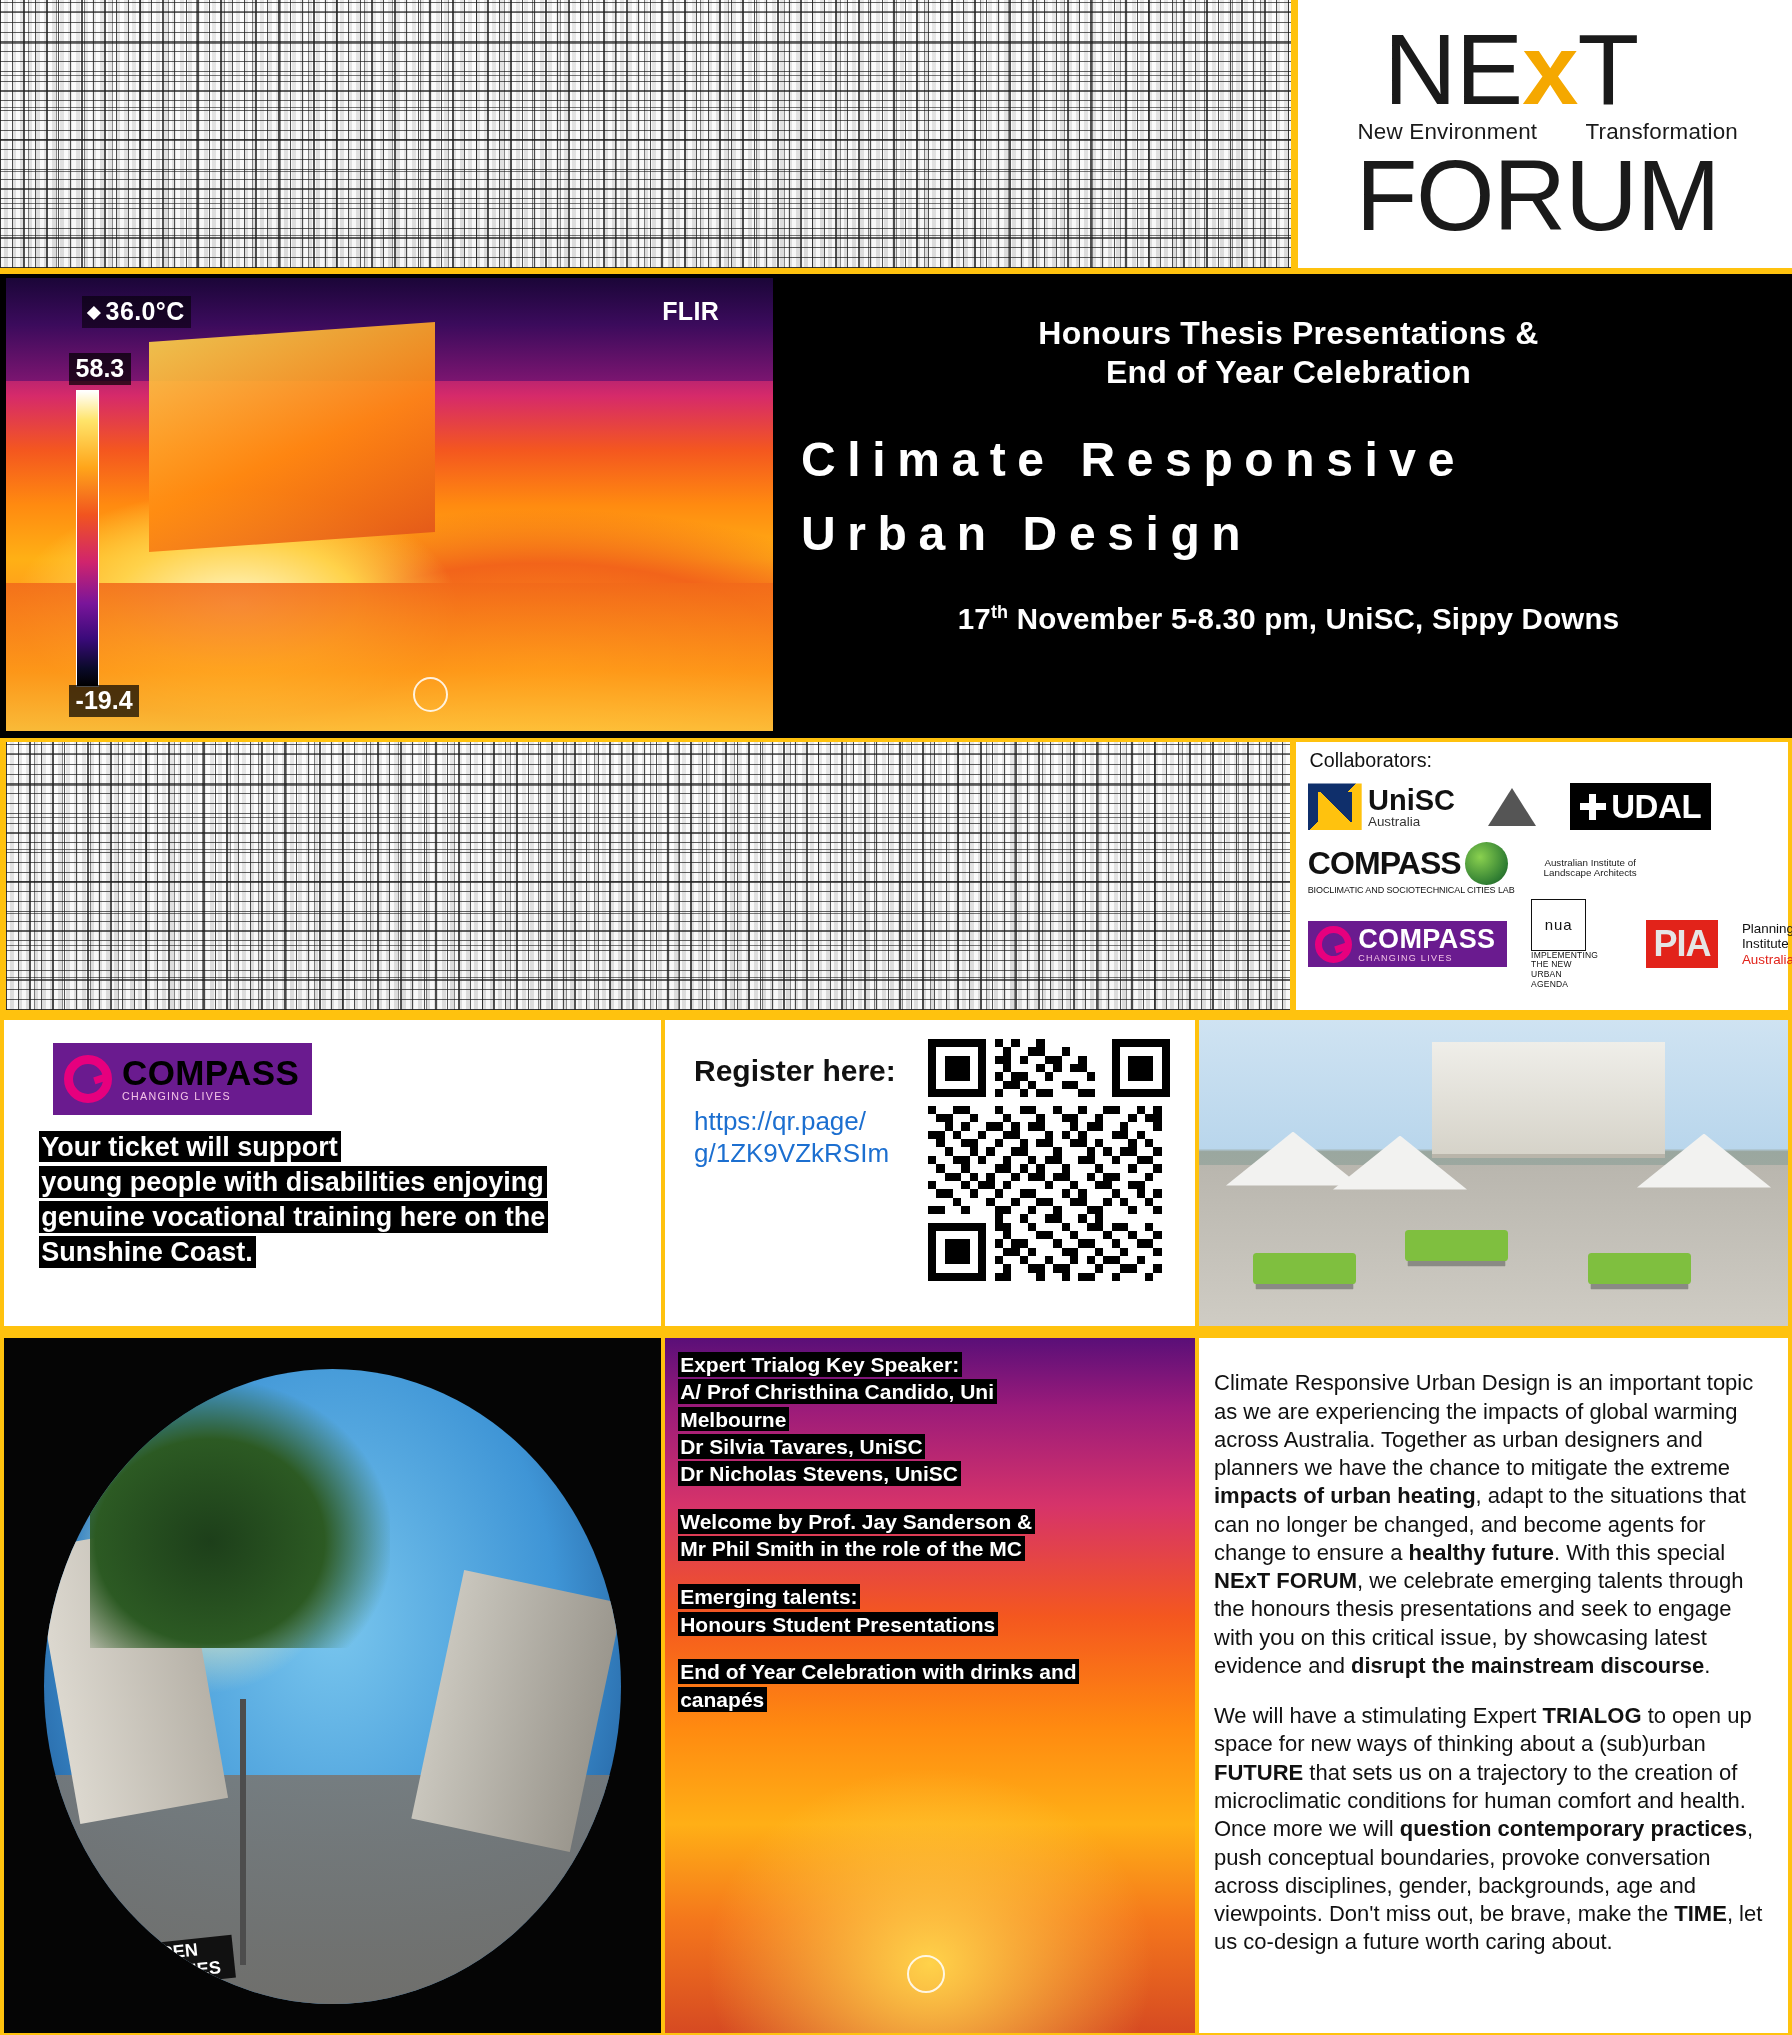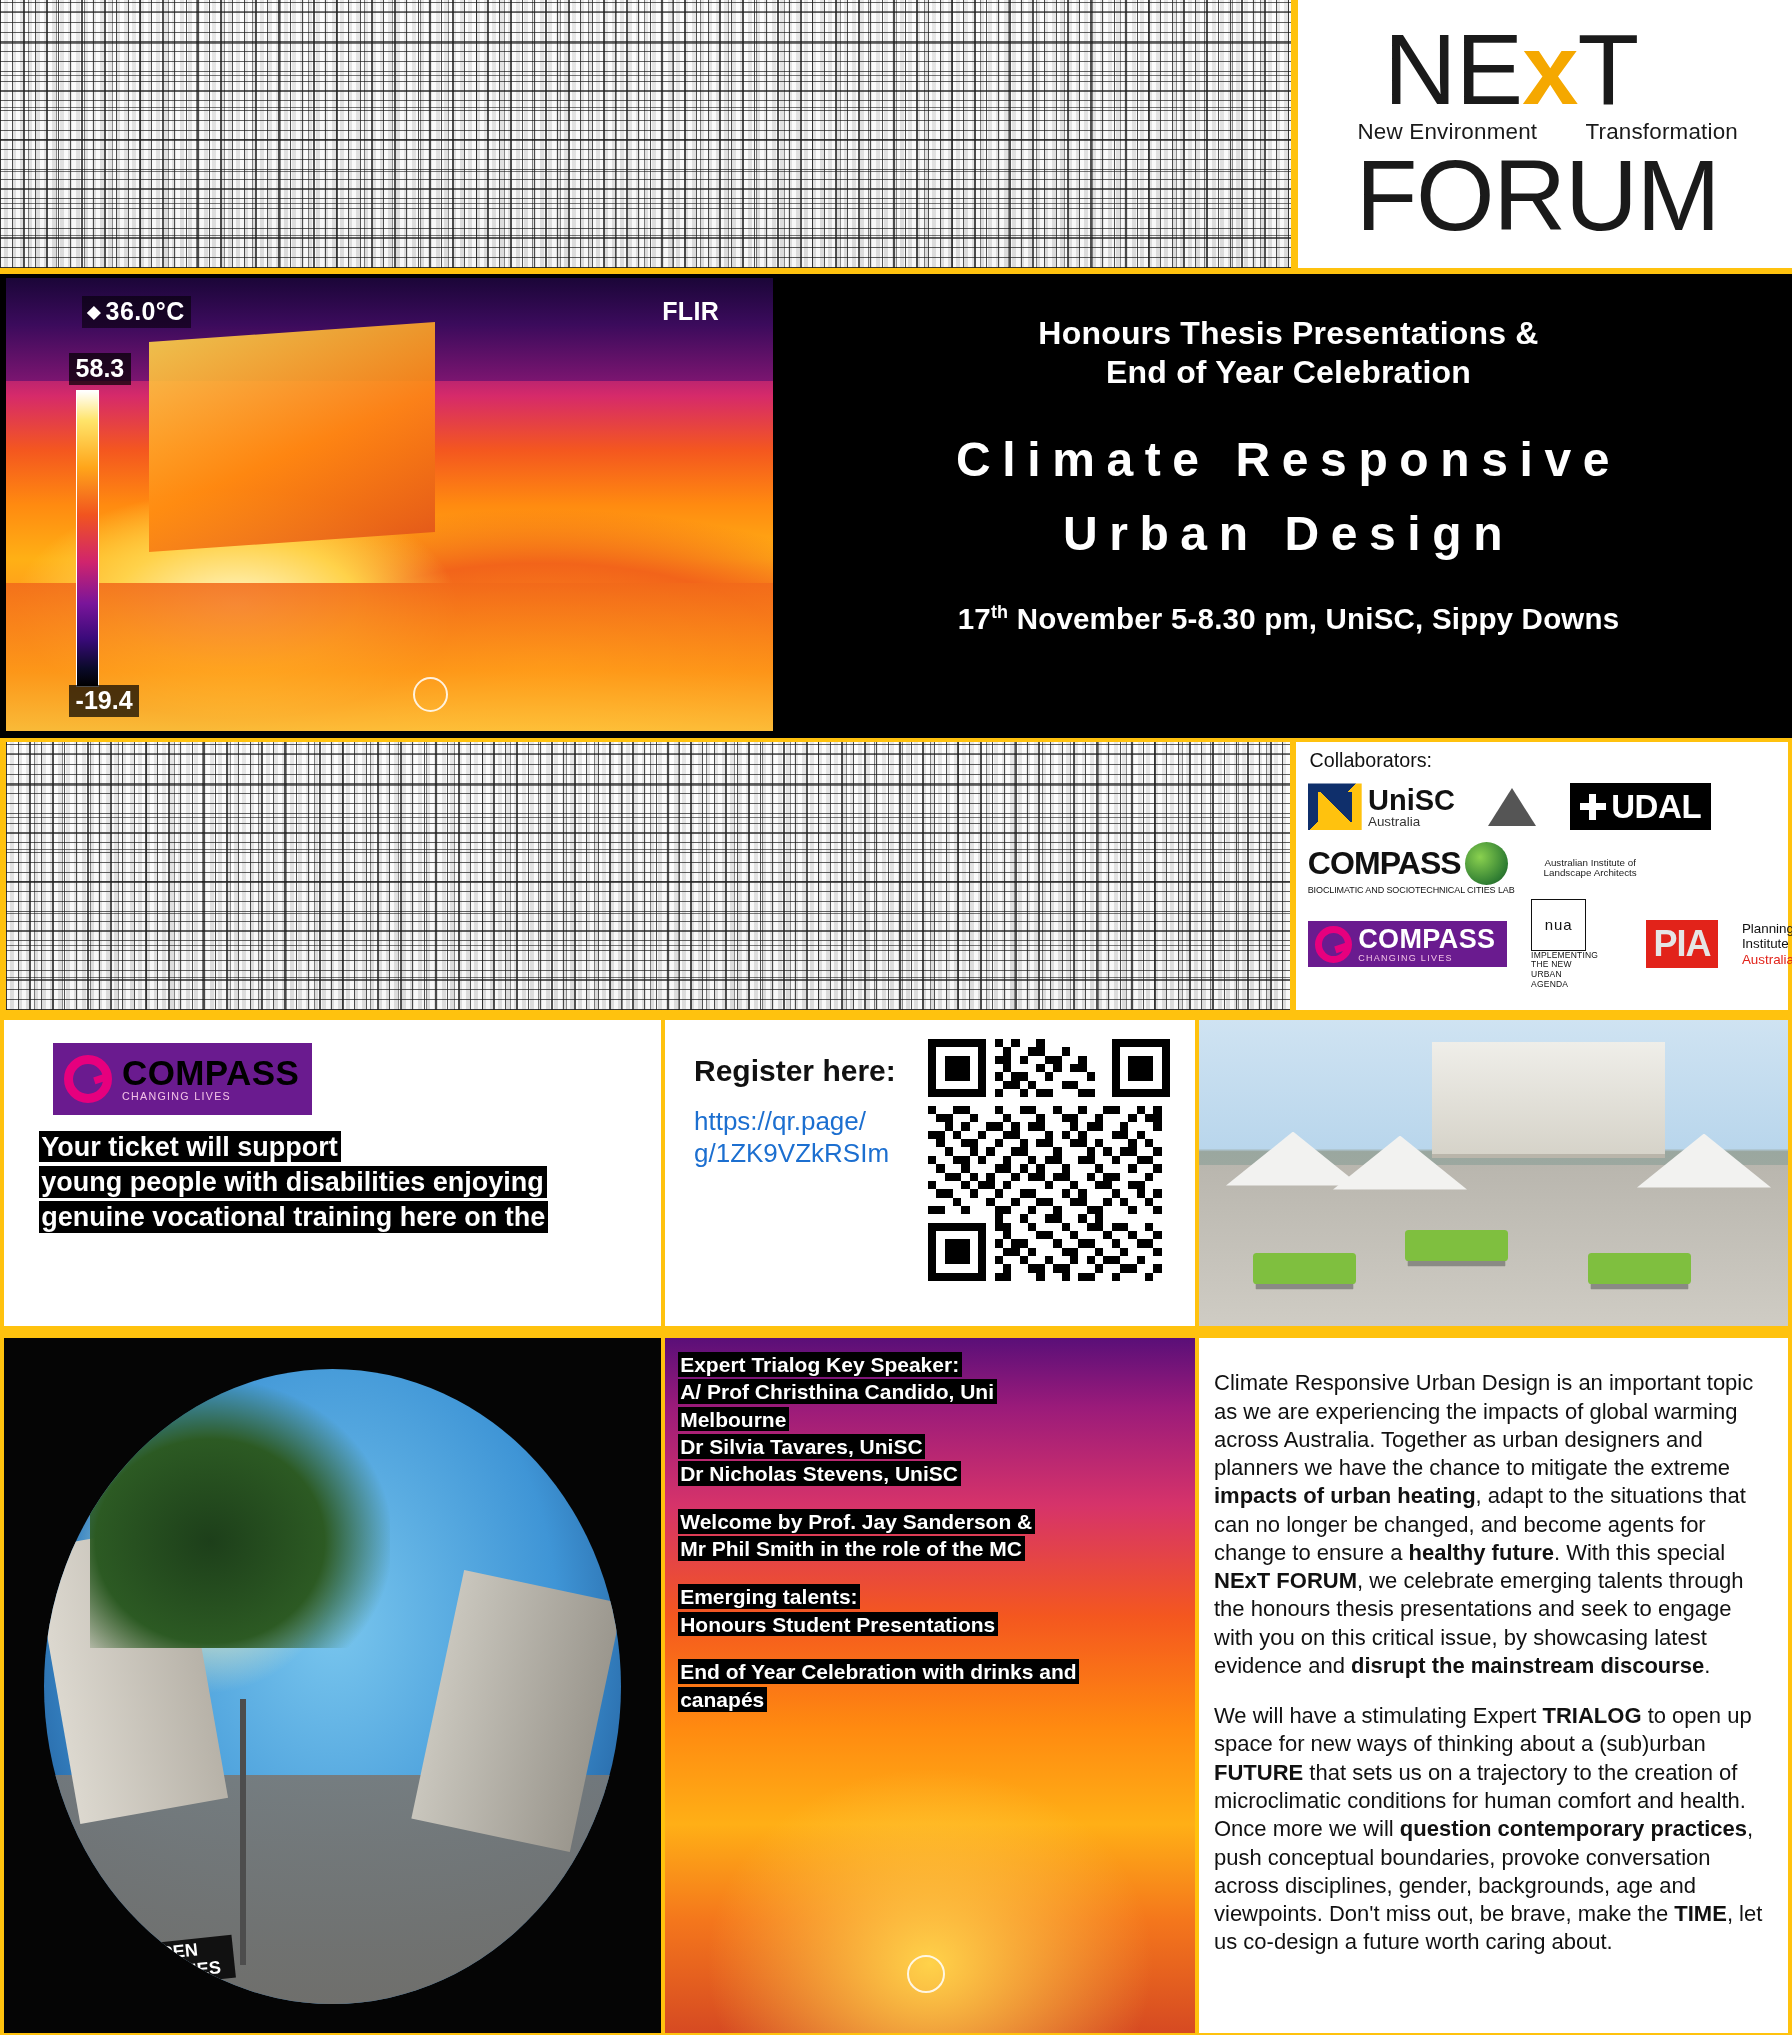--- a/index.html
+++ b/index.html
@@ -137,21 +137,21 @@
     left: 407px; bottom: 19px; width: 31px; height: 31px;
     border: 2.2px solid rgba(255,255,255,.85); border-radius: 50%;
   }
 
   #hero-text { left: 801px; top: 13.4px; width: 975px; height: 438px; color: #fff; }
   #hero-sub {
     text-align: center; font-size: 32px; font-weight: 700;
     line-height: 1.22; padding-top: 27px; letter-spacing: 0.2px;
   }
   #hero-title1, #hero-title2 {
-    text-align: center; font-size: 48px; font-weight: 700;
+    text-align: left; font-size: 48px; font-weight: 700;
     letter-spacing: 11.6px; margin-top: 40px;
   }
   #hero-title2 { margin-top: 19px; }
   #hero-when {
     text-align: center; font-size: 29.5px; font-weight: 700;
     margin-top: 41px; letter-spacing: 0.2px;
   }
   #hero-when sup { font-size: 18px; }
 
   
@@ -497,20 +497,21 @@
         <span class="compass-ring"></span>
         <span>
           <span class="compass-name">COMPASS</span><br>
           <span class="compass-tag">CHANGING LIVES</span>
         </span>
       </div>
       <div id="compass-blurb">
         <div><span>Your ticket will support</span></div>
         <div><span>young people with disabilities enjoying</span></div>
         <div><span>genuine vocational training here on the</span></div>
+        <div><span>Sunshine Coast.</span></div>
       </div>
     </div>
 
     <div class="abs" id="register-card">
       <div id="register-title">Register here:</div>
       <div id="register-link">
         <span>https://qr.page/</span><br>
         <span>g/1ZK9VZkRSIm</span>
       </div>
       <div id="qr">

